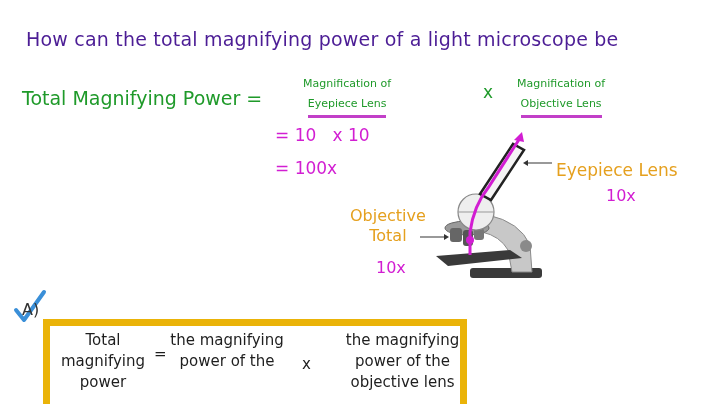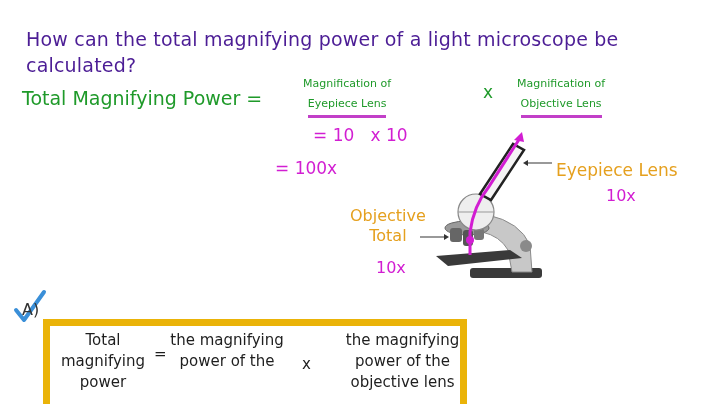--- a/index.html
+++ b/index.html
@@ -35,38 +35,37 @@
     .c-x { left: 252px; top: 28px; font-size: 15px; }
     .c3 { left: 285px; width: 135px; }
     .paren { left: 22px; top: 300px; font-size: 16px; color: #333; }
     svg { position: absolute; }
   </style>
 </head>
 <body>
 
 <div class="abs question">
   <div>How can the total magnifying power of a light microscope be</div>
-  <div>calculated?</div>
 </div>
 
 <div class="abs green lbl-total">Total Magnifying Power =</div>
 
 <div class="abs green term term1">
   <div>Magnification of</div>
   <div><span class="ul">Eyepiece Lens</span></div>
 </div>
 
 <div class="abs green times-x">x</div>
 
 <div class="abs green term term2">
   <div>Magnification of</div>
   <div><span class="ul">Objective Lens</span></div>
 </div>
 
-<div class="abs magenta calc1" style="white-space:pre;margin-left:38px;">= 10   x 10</div>
+<div class="abs magenta calc1" style="white-space:pre;">= 10   x 10</div>
 <div class="abs magenta calc2">= 100x</div>
 
 <svg width="720" height="404" viewBox="0 0 720 404" style="left:0;top:0;">
 
   <rect x="470" y="268" width="72" height="10" rx="3" fill="#3a3a3a"></rect>
 
   <path d="M488 215 Q520 222 530 245 L532 272 L512 272 L508 250 Q500 236 482 232 Z" fill="#c8c8c8" stroke="#8a8a8a" stroke-width="1"></path>
   <circle cx="526" cy="246" r="6" fill="#8a8a8a"></circle>
 
   <path d="M436 256 L510 250 L522 258 L448 266 Z" fill="#3a3a3a"></path>

